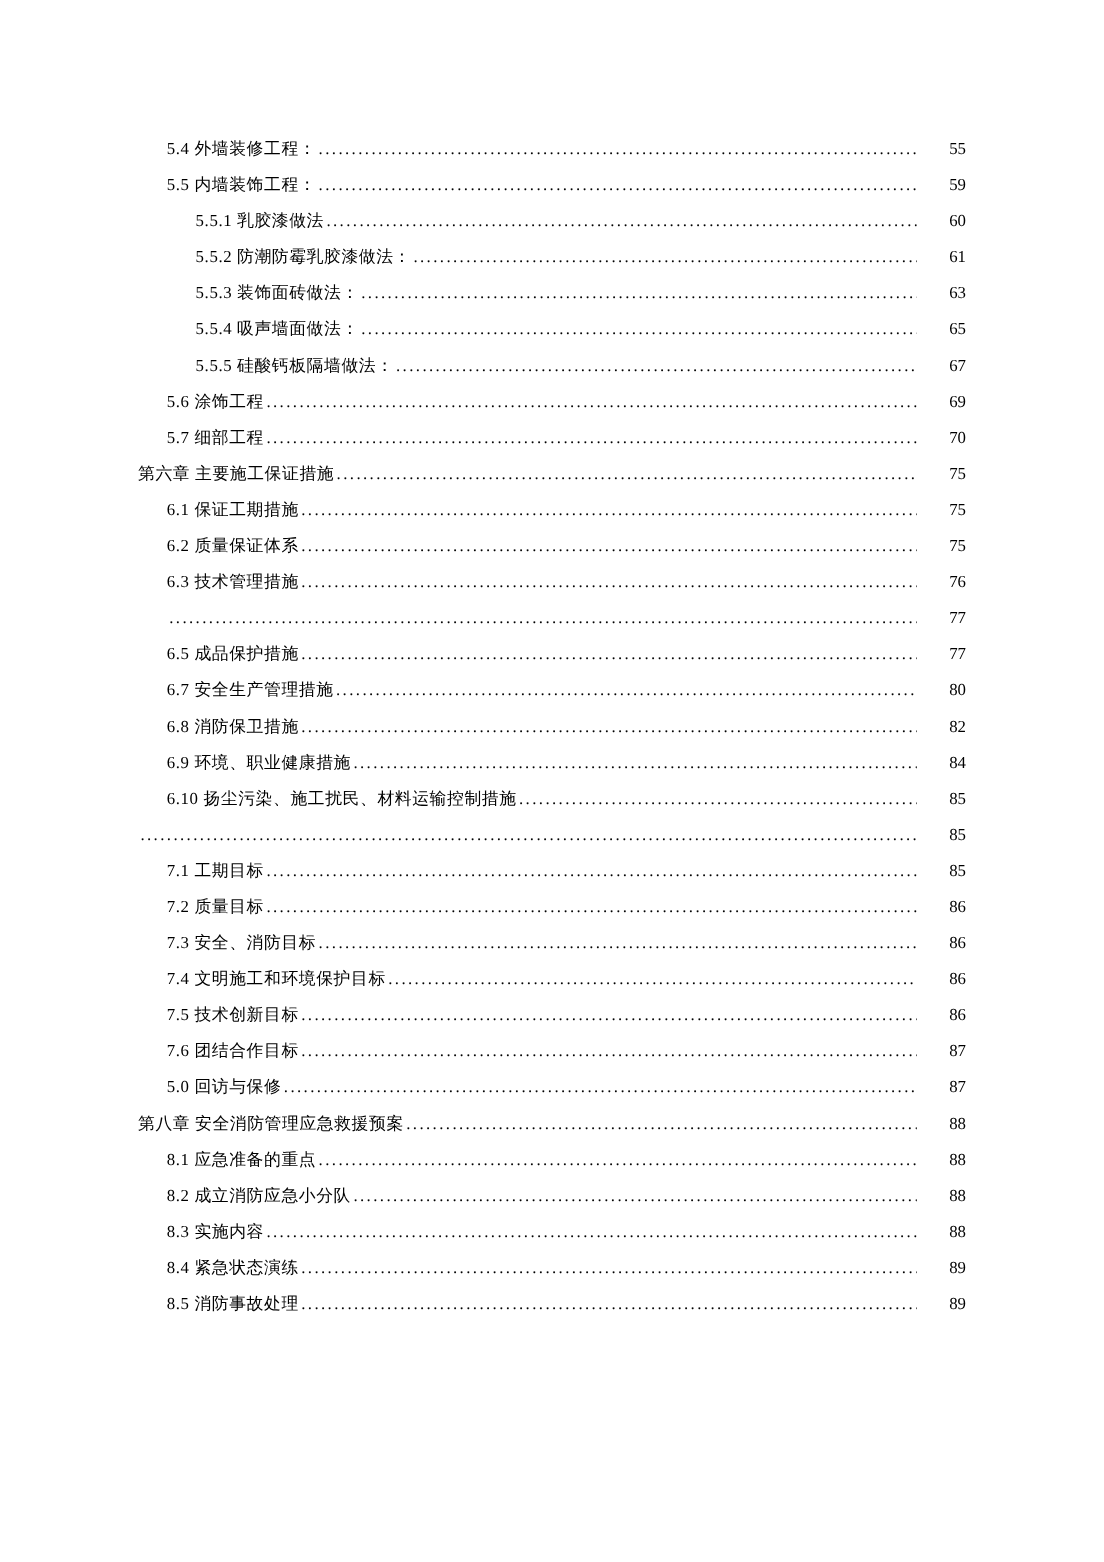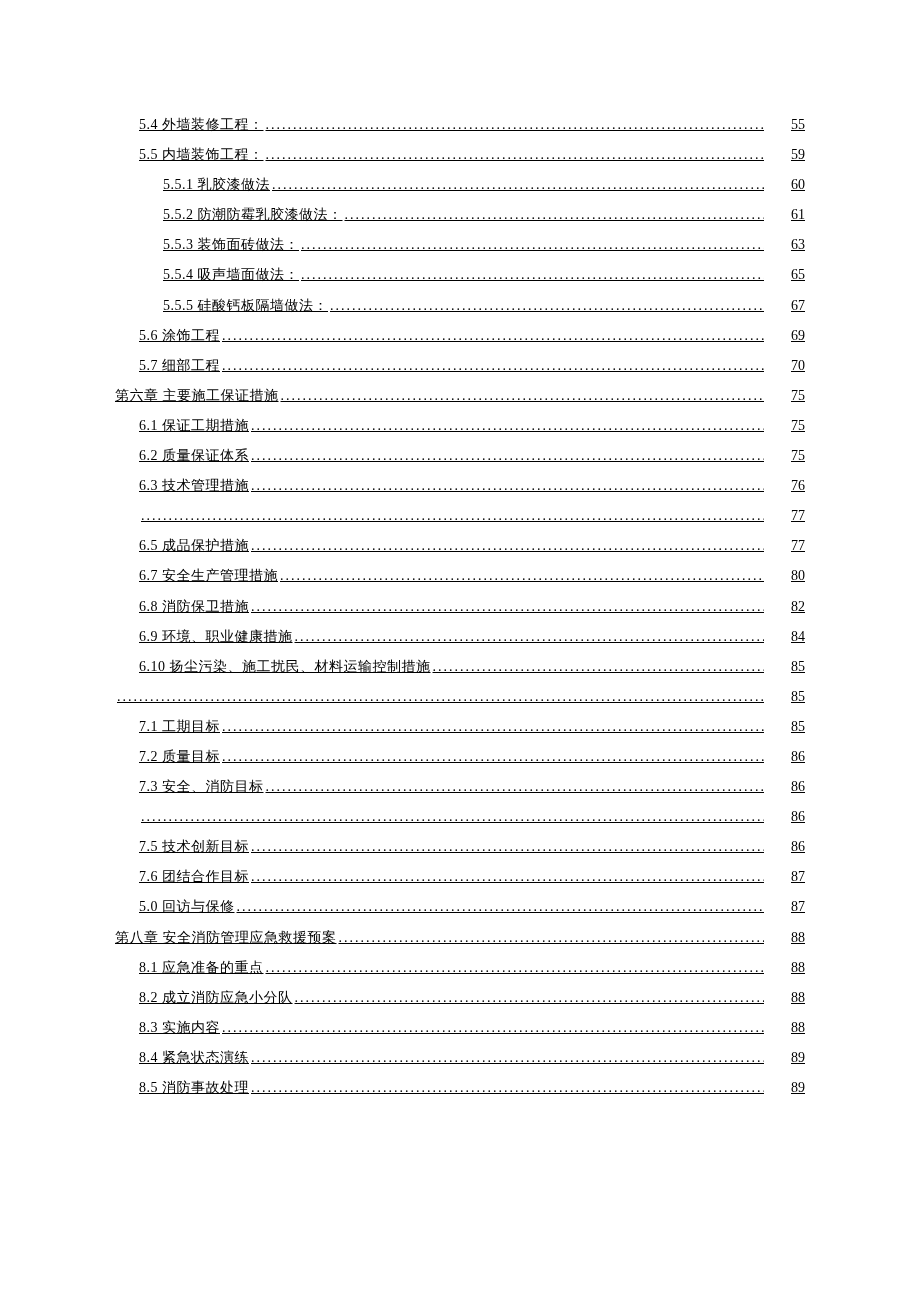--- a/index.html
+++ b/index.html
@@ -11,21 +11,20 @@
       background: #ffffff;
       width: 920px;
       height: 1302px;
       font-family: "SimSun", "宋体", serif;
       font-size: 14px;
       color: #000;
       padding: 110px 115px 110px 115px;
     }
     .toc-container {
       width: 100%;
-      text-decoration: underline;
     }
     .toc-entry {
       display: flex;
       align-items: baseline;
       line-height: 2.15;
       white-space: nowrap;
     }
     .toc-entry.level-1 {
       padding-left: 0;
       align-items: center;
@@ -167,20 +166,21 @@
       <span class="toc-label">7.2 质量目标</span>
       <span class="toc-dots"></span>
       <span class="toc-page">86</span>
     </div>
     <div class="toc-entry level-2">
       <span class="toc-label">7.3 安全、消防目标</span>
       <span class="toc-dots"></span>
       <span class="toc-page">86</span>
     </div>
     <div class="toc-entry level-2">
+      <span class="toc-label">7.4 文明施工和环境保护目标</span>
       <span class="toc-dots"></span>
       <span class="toc-page">86</span>
     </div>
     <div class="toc-entry level-2">
       <span class="toc-label">7.5 技术创新目标</span>
       <span class="toc-dots"></span>
       <span class="toc-page">86</span>
     </div>
     <div class="toc-entry level-2">
       <span class="toc-label">7.6 团结合作目标</span>

